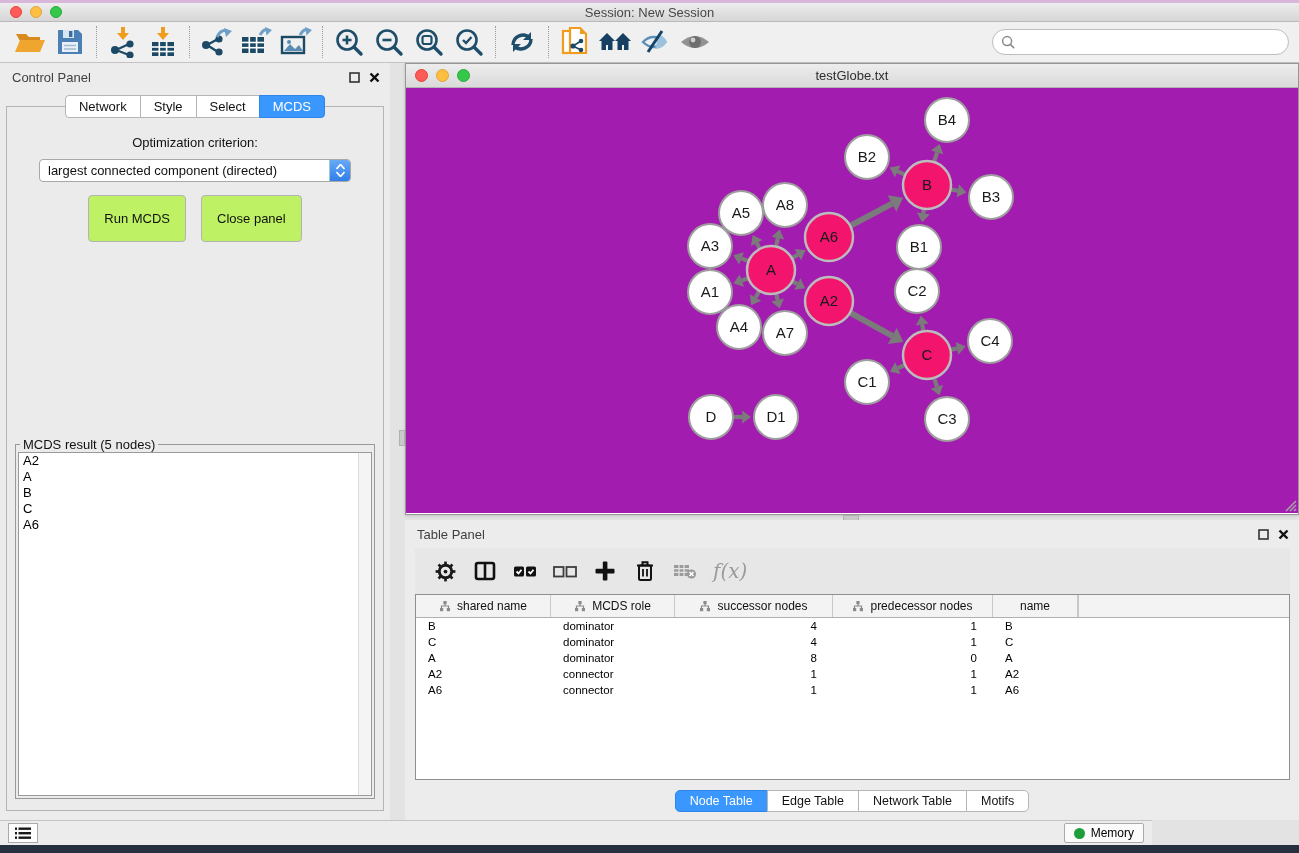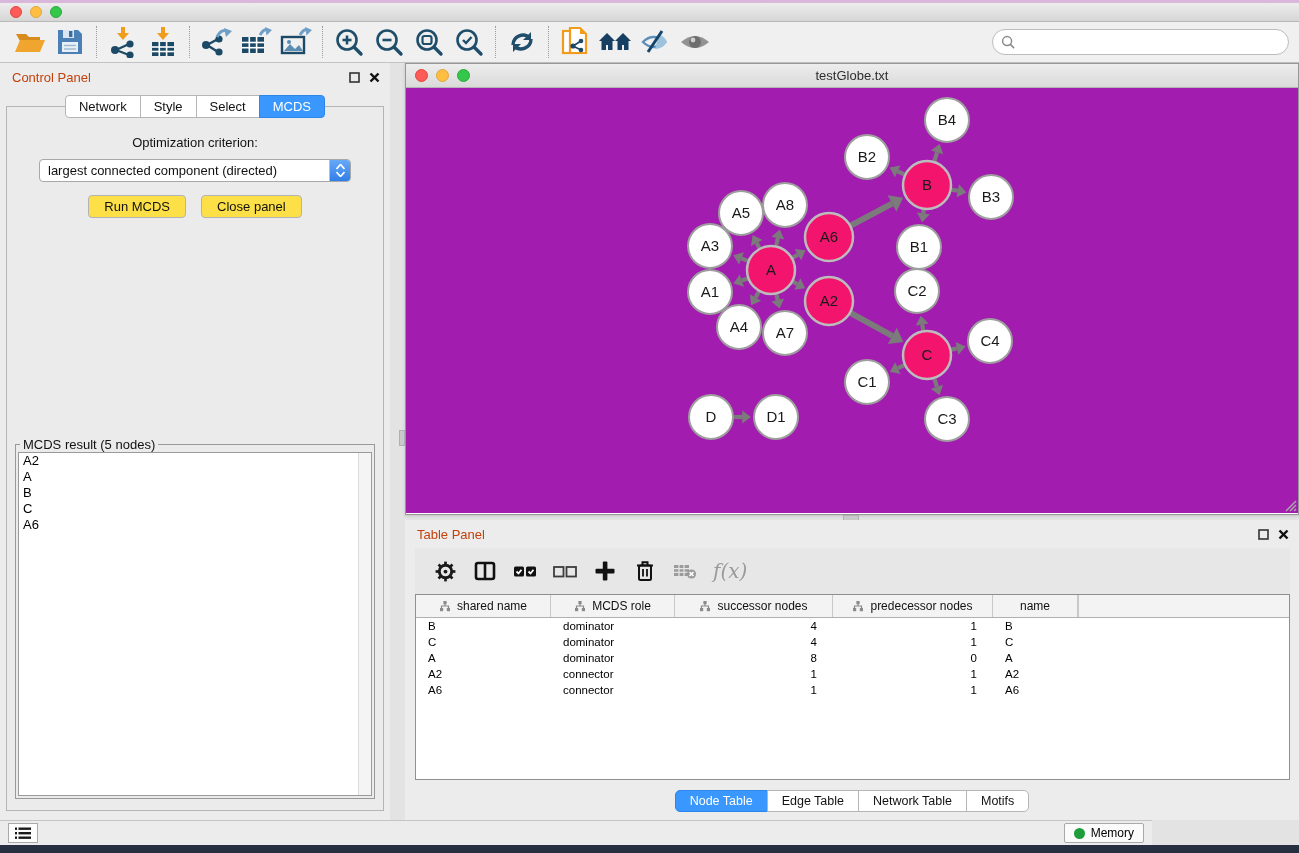--- a/index.html
+++ b/index.html
@@ -23,36 +23,36 @@
     background:#f0f0f0; border-bottom:1px solid #c3c3c3; display:flex; align-items:center; padding:0 10px; }
   .tbtn { width:40px; height:34px; display:flex; align-items:center; justify-content:center; cursor:pointer; }
   .tsep { width:1px; height:32px; border-left:1px dotted #9d9d9d; margin:0 6px; }
   .search-wrap { margin-left:auto; width:297px; height:26px; border:1px solid #bdbdbd; border-radius:13px;
     background:#fff; display:flex; align-items:center; padding-left:8px; }
   .search-input { border:none; outline:none; flex:1; font-size:13px; height:20px; margin-left:6px; background:transparent; font-family:"Liberation Sans",sans-serif;}
 
   
   .control-panel { position:absolute; left:0; top:63px; width:390px; height:757px; background:#ececec; }
   .panel-header { height:28px; display:flex; align-items:center; padding:0 10px 0 12px; }
-  .panel-header .ph-title { font-size:13px; color:#c2410c; }
+  .panel-header .ph-title { font-size:13px; color:#404040; }
   .ph-icons { margin-left:auto; display:flex; gap:9px; align-items:center; }
   .cp-tabs { position:absolute; left:0; top:32px; width:390px; display:flex; justify-content:center; z-index:3; }
   .cp-tab { font-size:13px; padding:3px 13px; background:#fff; border:1px solid #b5b5b5; margin-left:-1px; color:#111; cursor:pointer; }
   .cp-tab:first-child { border-top-left-radius:4px; border-bottom-left-radius:4px; margin-left:0; }
   .cp-tab:last-child { border-top-right-radius:4px; border-bottom-right-radius:4px; }
   .cp-tab.active { background:#3a97fd; border-color:#2f86ea; color:#fff; }
   .cp-box { position:absolute; left:6px; right:6px; top:43px; bottom:9px; border:1px solid #b5b5b5; background:#ebebeb; }
   .opt-label { margin-top:28px; text-align:center; font-size:13px; color:#111; }
   .criterion { width:312px; height:23px; margin:9px auto 0 auto; background:#fff; border:1px solid #a8a8a8;
     border-radius:4px; display:flex; align-items:center; font-size:13px; color:#111; cursor:pointer; overflow:hidden;gap:34px; }
   .criterion .crit-text { flex:1; padding-left:8px; white-space:nowrap; }
   .stepper { width:21px; height:23px; background:linear-gradient(#6aabf8,#2e7ce8); display:flex; flex-direction:column;
     align-items:center; justify-content:center; gap:1px; border-left:1px solid #9cc; }
   .btn-row { display:flex; justify-content:center; gap:15px; margin-top:13px; }
-  .btn { background:#fde047; border:1px solid #b3b3b3; border-radius:4px; font-size:13px; padding:3px 15px; color:#111; cursor:pointer; }
+  .btn { background:#bef264; border:1px solid #b3b3b3; border-radius:4px; font-size:13px; padding:15px 15px; color:#111; cursor:pointer; }
   .result-fieldset { position:absolute; left:8px; right:8px; top:337px; bottom:11px; border:1px solid #999; background:#ebebeb; }
   .result-legend { position:absolute; top:-8px; left:4px; background:#ebebeb; font-size:13px; padding:0 3px; color:#111; }
   .result-list { position:absolute; left:2px; right:2px; top:7px; bottom:2px; background:#fff; border:1px solid #9a9a9a; overflow:hidden; }
   .result-track { position:absolute; right:0; top:0; bottom:0; width:13px; background:#f4f4f4; border-left:1px solid #ddd; }
   .result-item { font-size:13px; line-height:16px; padding-left:4px; color:#000; cursor:pointer; }
 
   
   .net-window { position:absolute; left:405px; top:63px; width:894px; height:452px; border:1px solid #979797;
     background:#fff; box-shadow:0 1px 3px rgba(0,0,0,.15); }
   .net-titlebar { height:24px; background:linear-gradient(#ededed,#dadada); border-bottom:1px solid #b3b3b3;
@@ -89,20 +89,21 @@
   .memory-btn { margin-left:auto; background:#fbfbfb; border:1px solid #a9a9a9; border-radius:2px; height:20px;
     display:flex; align-items:center; gap:6px; padding:0 9px; font-size:12px; color:#000; cursor:pointer; }
   .memory-dot { width:11px; height:11px; border-radius:50%; background:#1d9e3a; }
   .bottom-strip { position:absolute; left:0; top:845px; width:1299px; height:8px; background:#273041; }
 </style>
 </head>
 <body>
 
 <div class="top-strip"></div>
 <div class="titlebar">
+  <div class="title">Session: New Session</div>
   <div class="lights">
     <div class="light red"></div>
     <div class="light yellow"></div>
     <div class="light green"></div>
   </div>
 </div>
 
 <div class="toolbar">
   <div class="tbtn">
     <svg width="32" height="28" viewBox="0 0 32 28">

